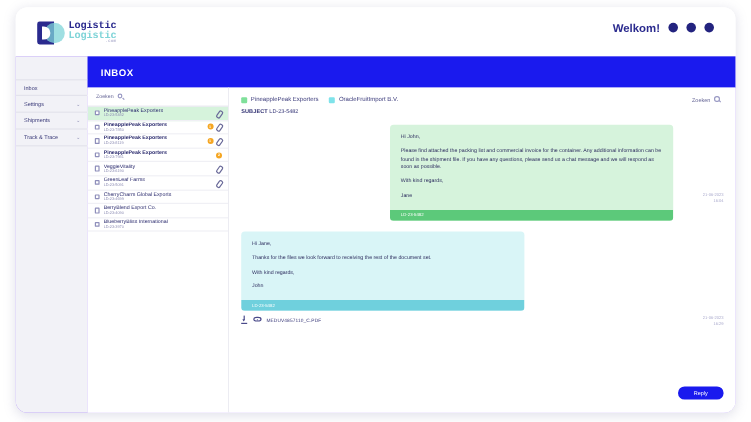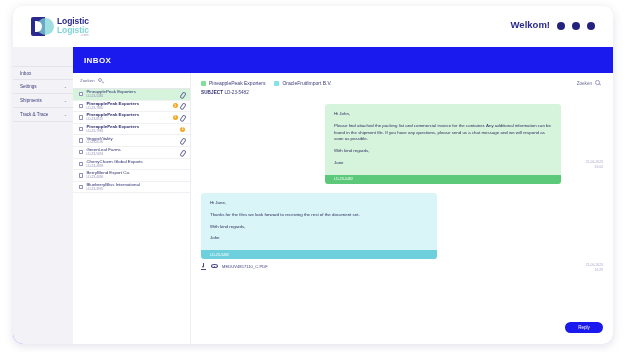--- a/index.html
+++ b/index.html
@@ -23,21 +23,21 @@
   }
 
   
   #topbar {
     position: absolute;
     left: 0; top: 0; width: 100%; height: 41px;
     background: #ffffff;
   }
   #logo-block {
     position: absolute; left: 18px; top: 11px;
-    display: flex; align-items: flex-start; gap: 4px;
+    display: flex; align-items: center; gap: 4px; font-family: Liberation Mono, monospace;
   }
   #logo-mark {
     width: 19px; height: 19px;
     position: relative;
   }
   #logo-mark .sq {
     position: absolute; left: 0; top: 0;
     width: 14px; height: 19px;
     background: #2a2a8e;
     border-radius: 2px 0 0 2px;
@@ -63,21 +63,21 @@
   #logo-text .l2 {
     font-size: 8.5px; font-weight: bold; color: #7fd4d8;
     letter-spacing: -.1px; display: block;
   }
   #logo-text .l3 {
     font-size: 3.6px; color: #9a9ac0; display: block;
     text-align: right; letter-spacing: .2px;
   }
   #welcome-block {
     position: absolute; right: 18px; top: 13px;
-    display: flex; align-items: flex-end; gap: 7px;
+    display: flex; align-items: flex-start; gap: 7px;
   }
   #welcome-label {
     font-size: 9.5px; font-weight: bold; color: #2a2a8e;
   }
   #welcome-block .dot {
     width: 8px; height: 8px; border-radius: 50%;
     background: #23237f; display: inline-block;
   }
 
   

